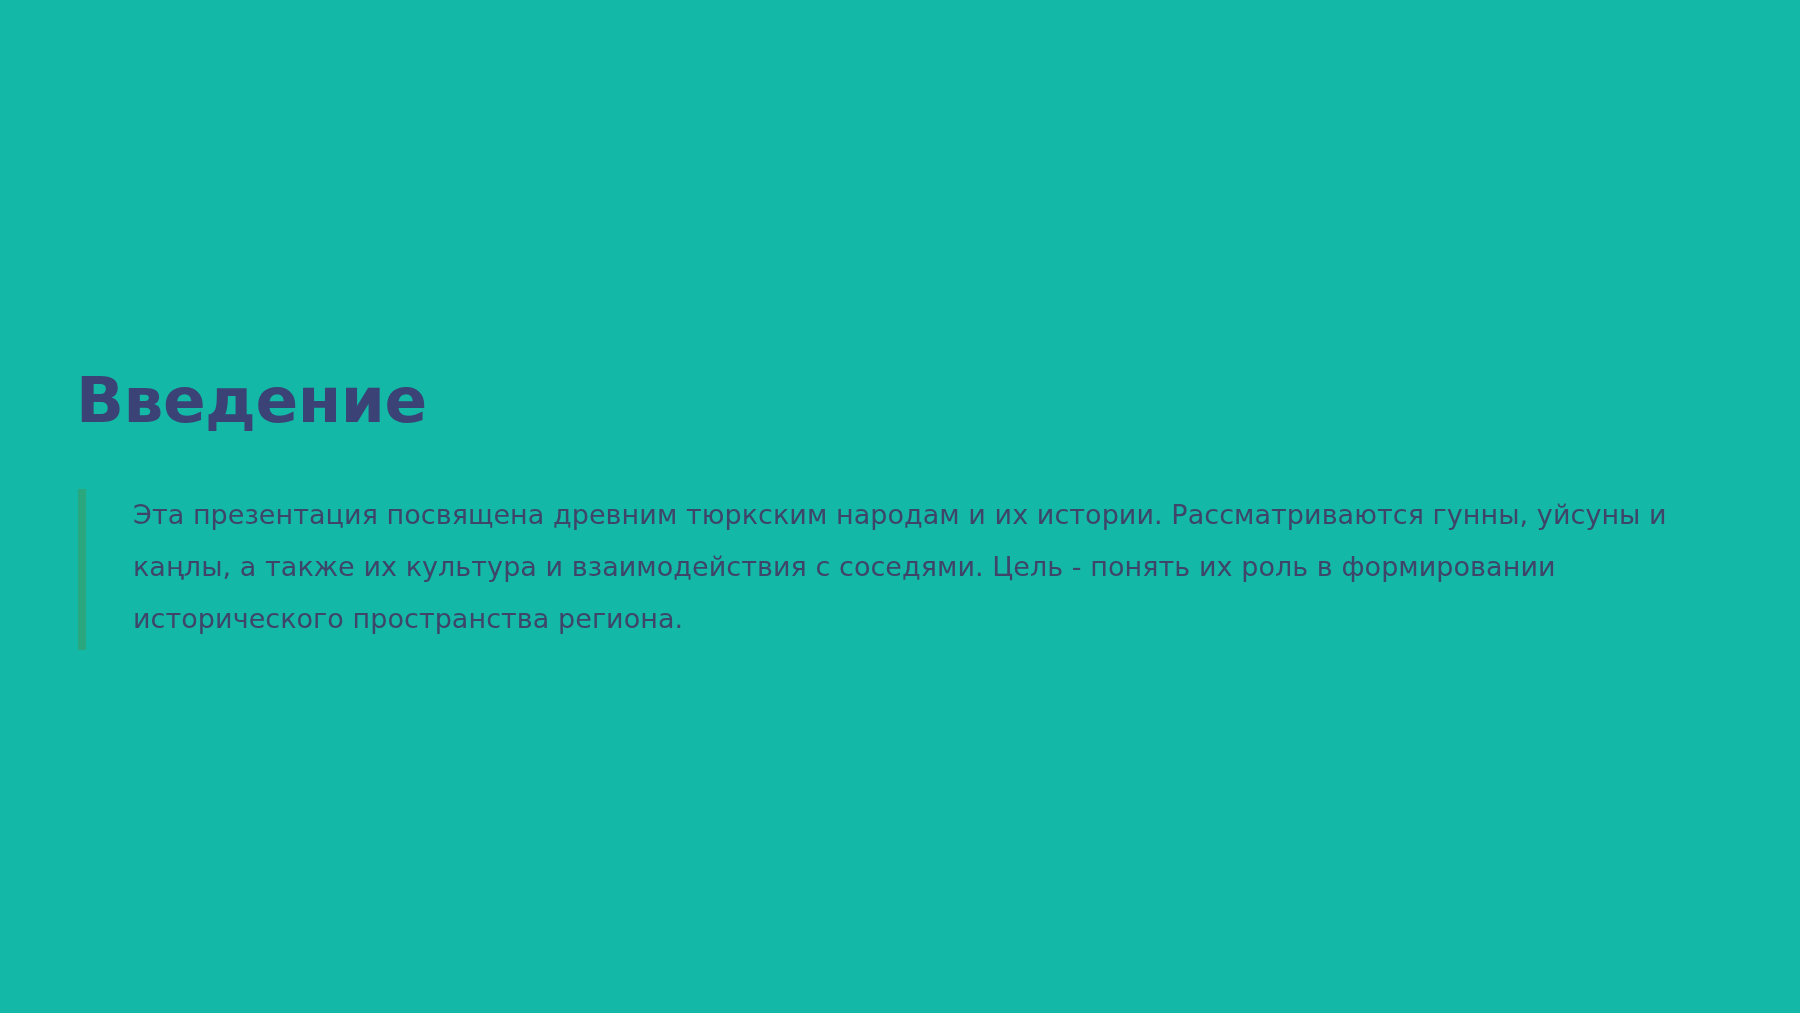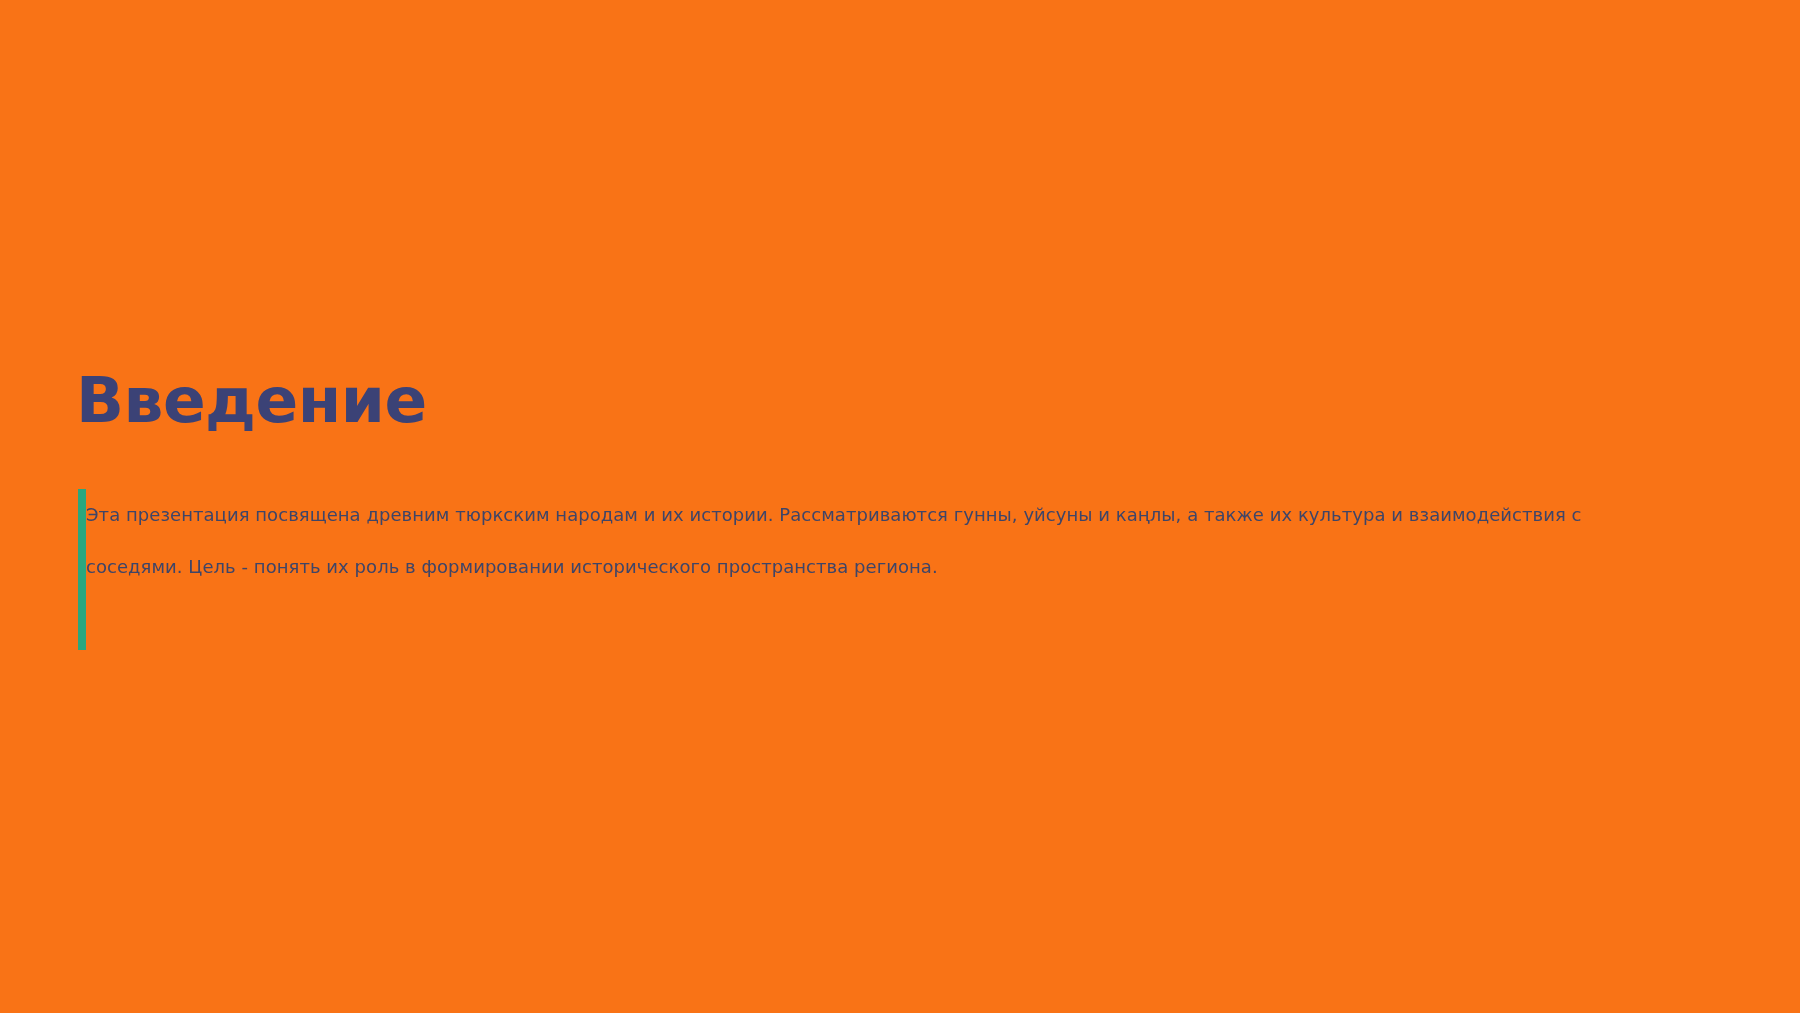--- a/index.html
+++ b/index.html
@@ -13,21 +13,21 @@
     height: 1013px;
     background: #ffffff;
     font-family: "DejaVu Sans", "Liberation Sans", sans-serif;
     overflow: hidden;
   }
 
   .slide {
     position: relative;
     width: 1800px;
     height: 1013px;
-    background: #f97316;
+    background: #14b8a6;
     box-sizing: border-box;
   }
 
   
   .slide-title {
     position: absolute;
     left: 76px;
     top: 368px;
     margin: 0;
     font-family: "DejaVu Sans", "Liberation Sans", sans-serif;
@@ -53,22 +53,23 @@
     flex: 0 0 auto;
     width: 8px;
     min-height: 161px;
     background: #2ba77e;
     border-radius: 0;
   }
 
   .body-text {
     flex: 1 1 auto;
     margin: 0;
+    padding-left: 47px;
     font-family: "DejaVu Sans", "Liberation Sans", sans-serif;
-    font-size: 18px;
+    font-size: 27px;
     font-weight: 400;
     line-height: 52px;
     letter-spacing: 0.05px;
     color: #3e4568;
     max-width: 1570px;
   }
 </style>
 </head>
 <body>
 

